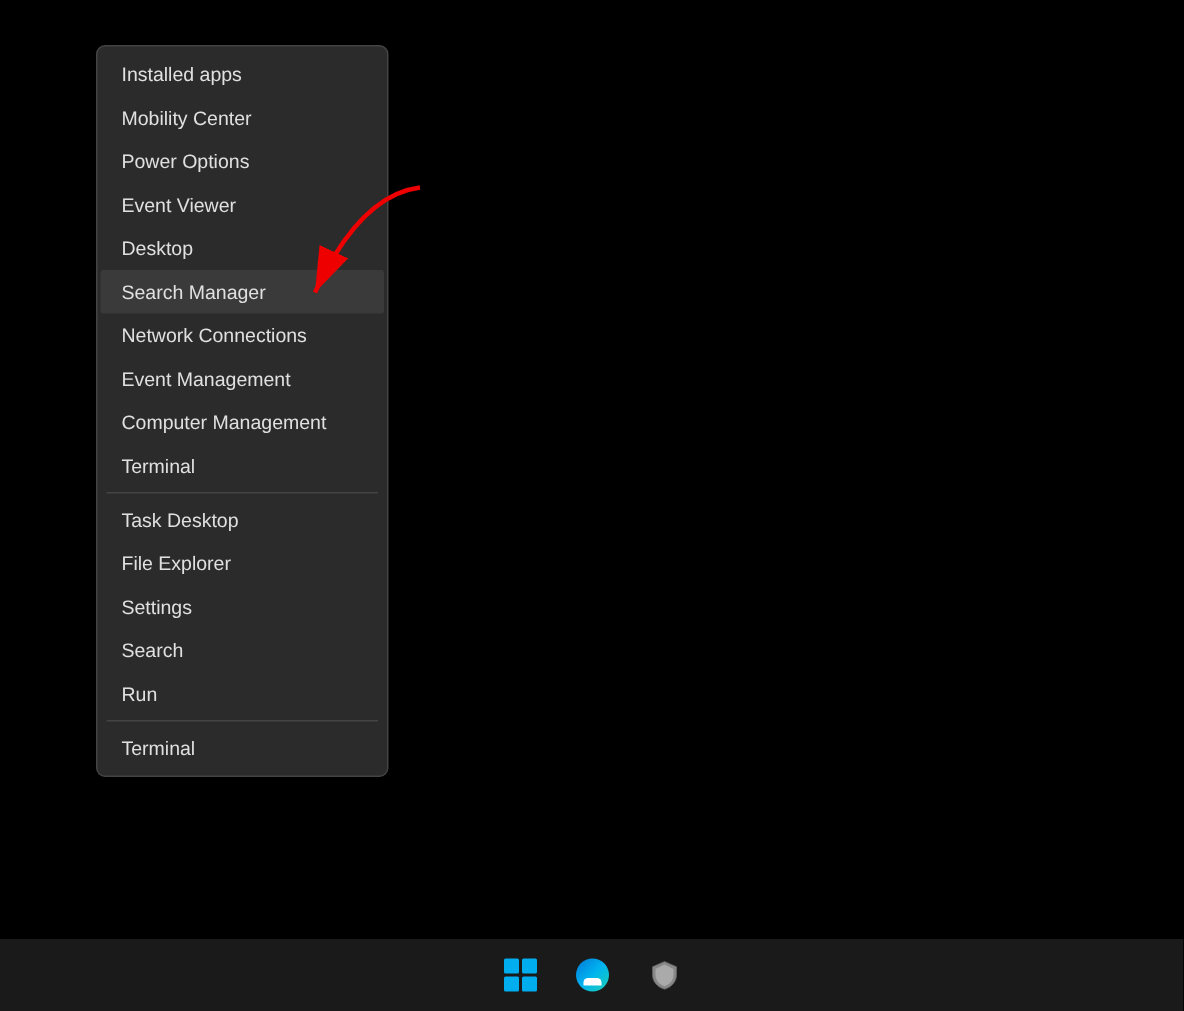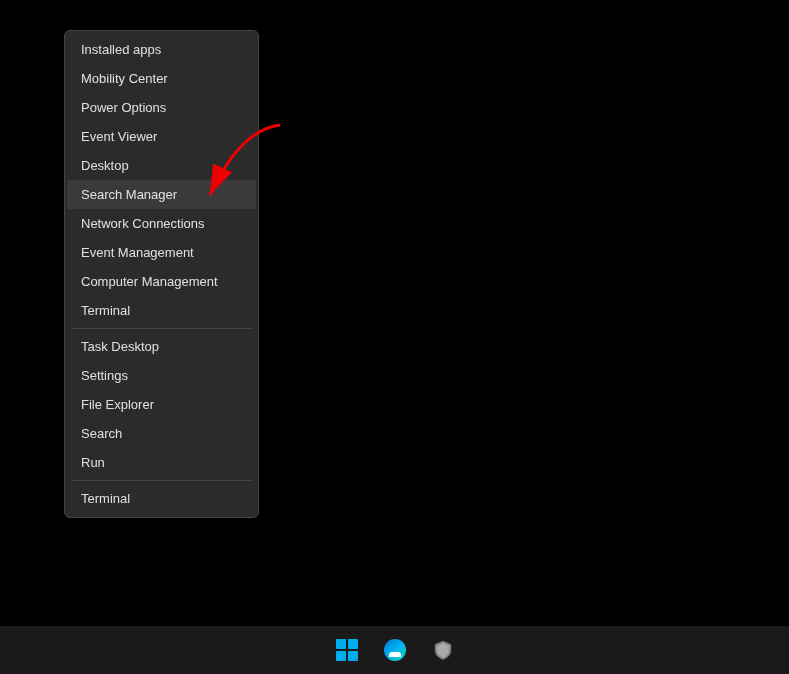--- a/index.html
+++ b/index.html
@@ -163,24 +163,24 @@
       <span>Computer Management</span>
     </div>
     <div class="menu-item">
       <span>Terminal</span>
     </div>
     <div class="menu-divider"></div>
     <div class="menu-item">
       <span>Task Desktop</span>
     </div>
     <div class="menu-item">
+      <span>File Explorer</span>
+    </div>
+    <div class="menu-item">
       <span>Settings</span>
-    </div>
-    <div class="menu-item">
-      <span>File Explorer</span>
     </div>
     <div class="menu-item">
       <span>Search</span>
     </div>
     <div class="menu-item">
       <span>Run</span>
     </div>
     <div class="menu-divider"></div>
     <div class="menu-item">
       <span>Terminal</span>

